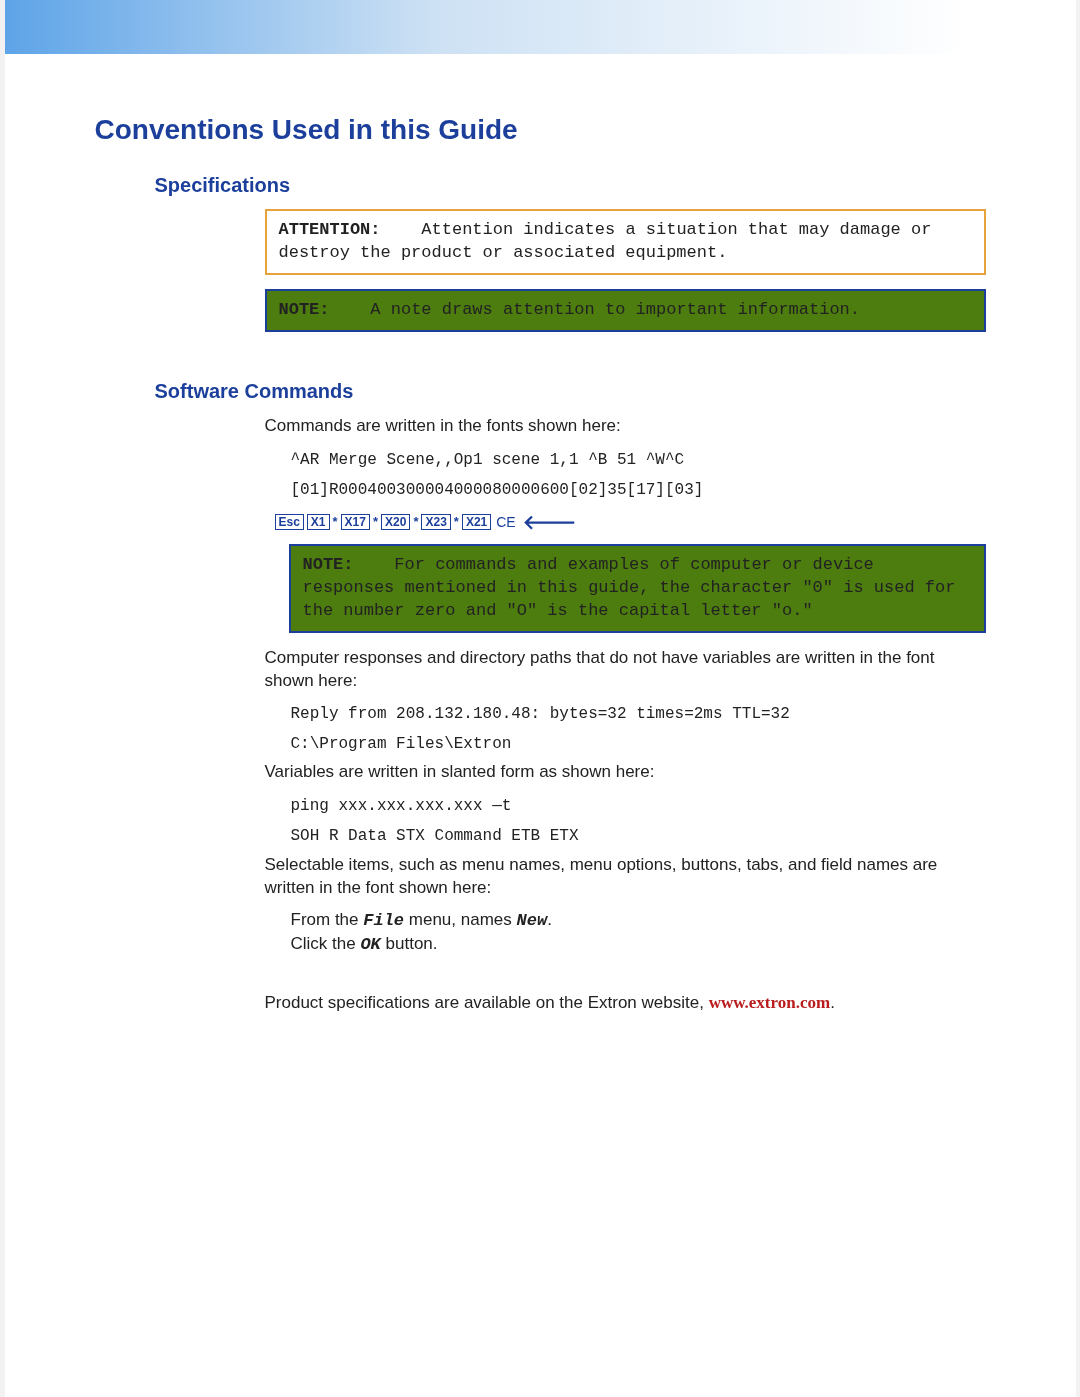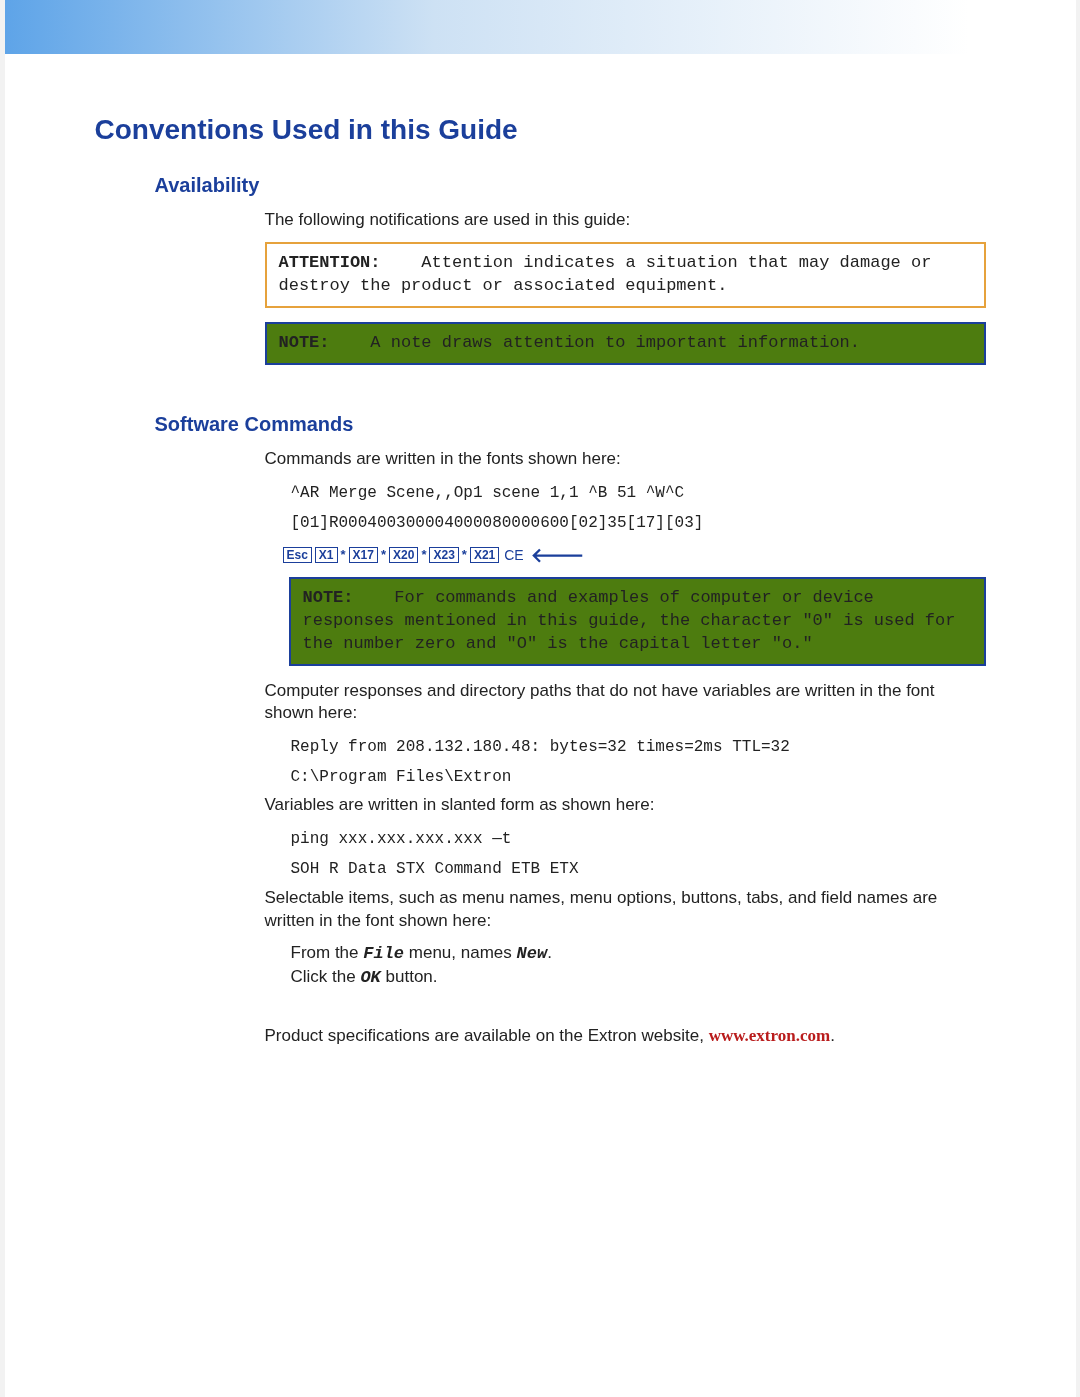--- a/index.html
+++ b/index.html
@@ -10,46 +10,45 @@
   h2{color:#1b3f9b;font-size:20px;font-weight:bold;margin:0 0 12px 0;}
   .indent-sub{margin-left:60px;}
   .indent-body{margin-left:170px;margin-right:0;}
   p{margin:0 0 10px 0;font-size:17px;line-height:1.35;}
   .callout{border:2px solid;padding:8px 12px;margin:6px 0 14px 0;font-size:17px;line-height:1.35;font-family:Liberation Mono, monospace;}
   .callout-orange{border-color:#e6a23c;background:#fff;}
   .callout-blue{border-color:#1b3f9b;background:#4d7c0f;}
   .callout strong{font-weight:bold;}
   .mono{font-family:"Courier New",monospace;font-size:16px;line-height:1.5;white-space:pre;display:block;margin:6px 0 2px 26px;}
   .keycap{display:inline-block;border:1.5px solid #1b3f9b;color:#1b3f9b;font-size:12px;font-weight:bold;font-family:Arial,sans-serif;padding:0 3px;line-height:14px;vertical-align:middle;}
-  .keyrow{margin:12px 0 14px 18px;font-size:13px;color:#1b3f9b;display:flex;align-items:center;gap:3px;}
+  .keyrow{margin:12px 0 14px 10px;font-size:13px;color:#1b3f9b;display:flex;align-items:center;gap:3px;}
   .keyrow .star{color:#1b3f9b;font-weight:bold;}
   .keyrow .ce{color:#1b3f9b;font-size:14px;font-weight:normal;margin-left:2px;}
   .arrow-left{color:#1b3f9b;font-size:20px;font-weight:bold;margin-left:4px;line-height:0;}
   .ui-line{font-size:17px;margin:4px 0 4px 26px;}
   .ui-line .mono-inline{font-family:"Courier New",monospace;font-weight:bold;font-style:italic;}
   a.link{color:#b91c1c;font-weight:bold;text-decoration:none;font-family:Liberation Serif, serif;}
   .section-gap{height:34px;}
   .note-indent{margin-left:24px;}
 </style>
 </head>
 <body>
 
 <div class="page">
   <div class="topbar"></div>
 
   <div class="content">
 
     <h1>Conventions Used in this Guide</h1>
 
     <div class="indent-sub">
-      <h2>Availability</h2>
+      <h2>Specifications</h2>
     </div>
 
     <div class="indent-body">
-      <p>The following notifications are used in this guide:</p>
 
       <div class="callout callout-orange">
         <strong>ATTENTION:</strong>
         <span>&nbsp;&nbsp;</span>
         <span>Attention indicates a situation that may damage or destroy the product or associated equipment.</span>
       </div>
 
       <div class="callout callout-blue">
         <strong>NOTE:</strong>
         <span>&nbsp;&nbsp;</span>

